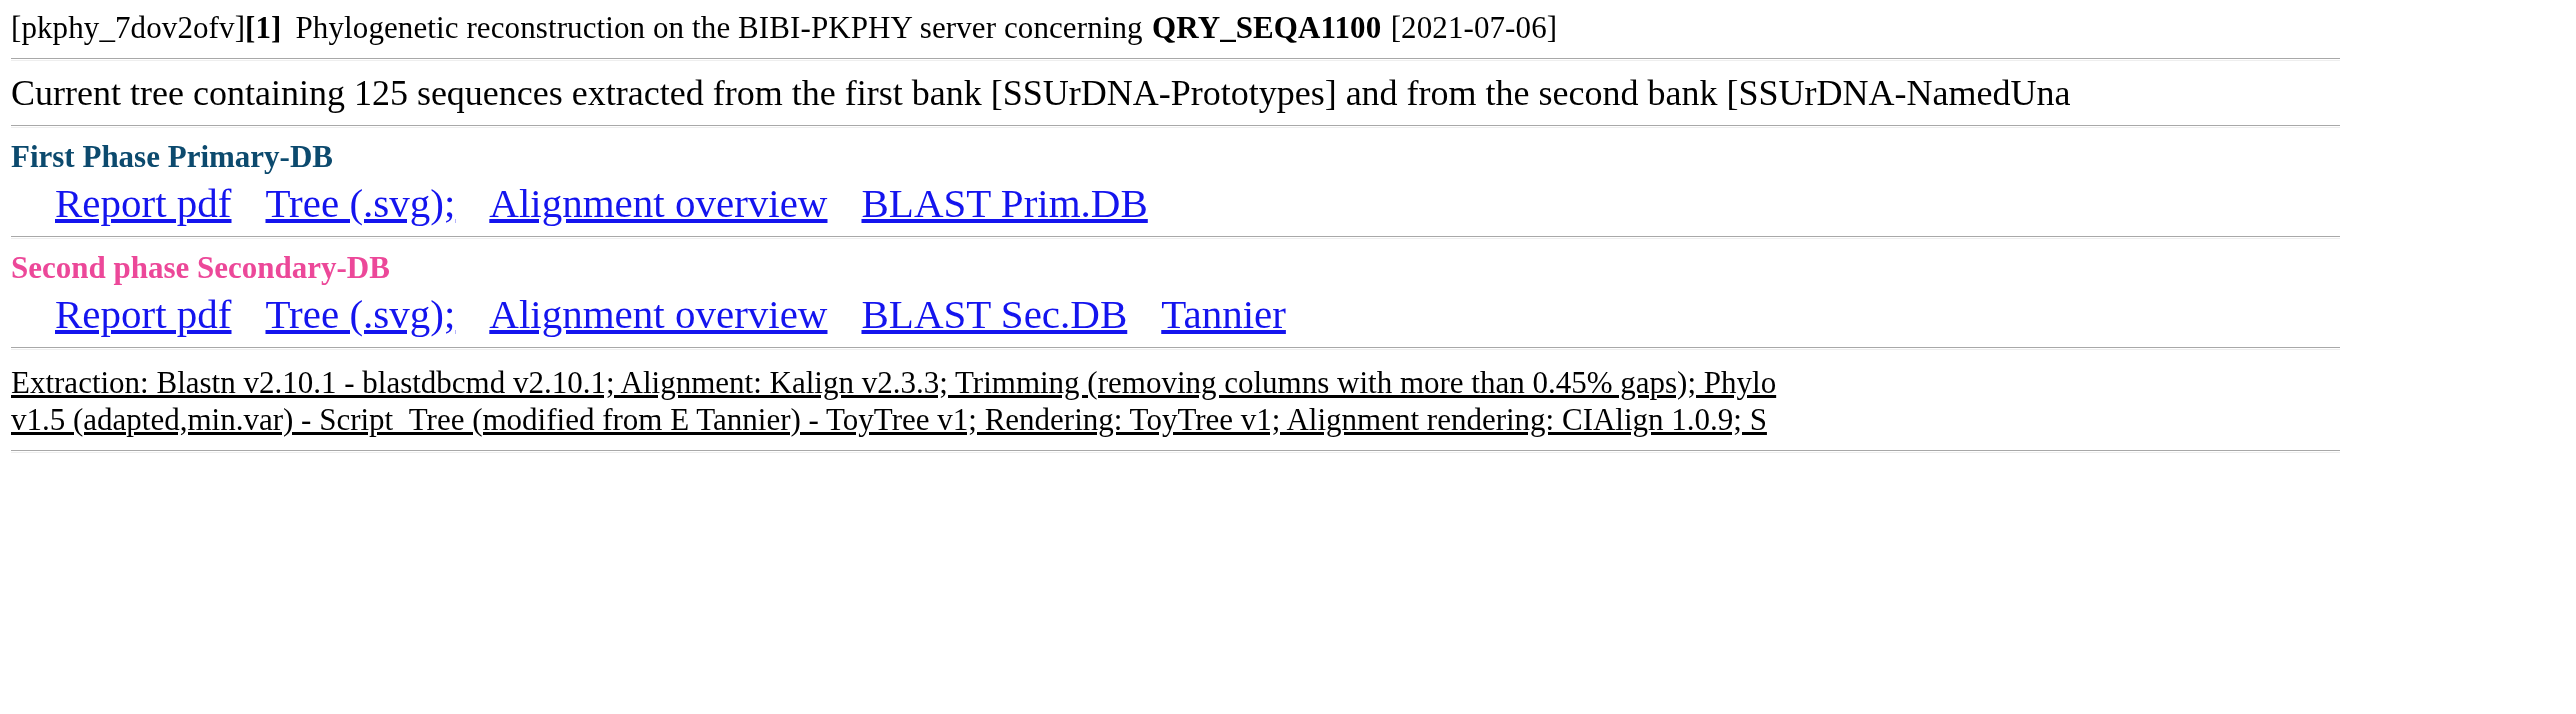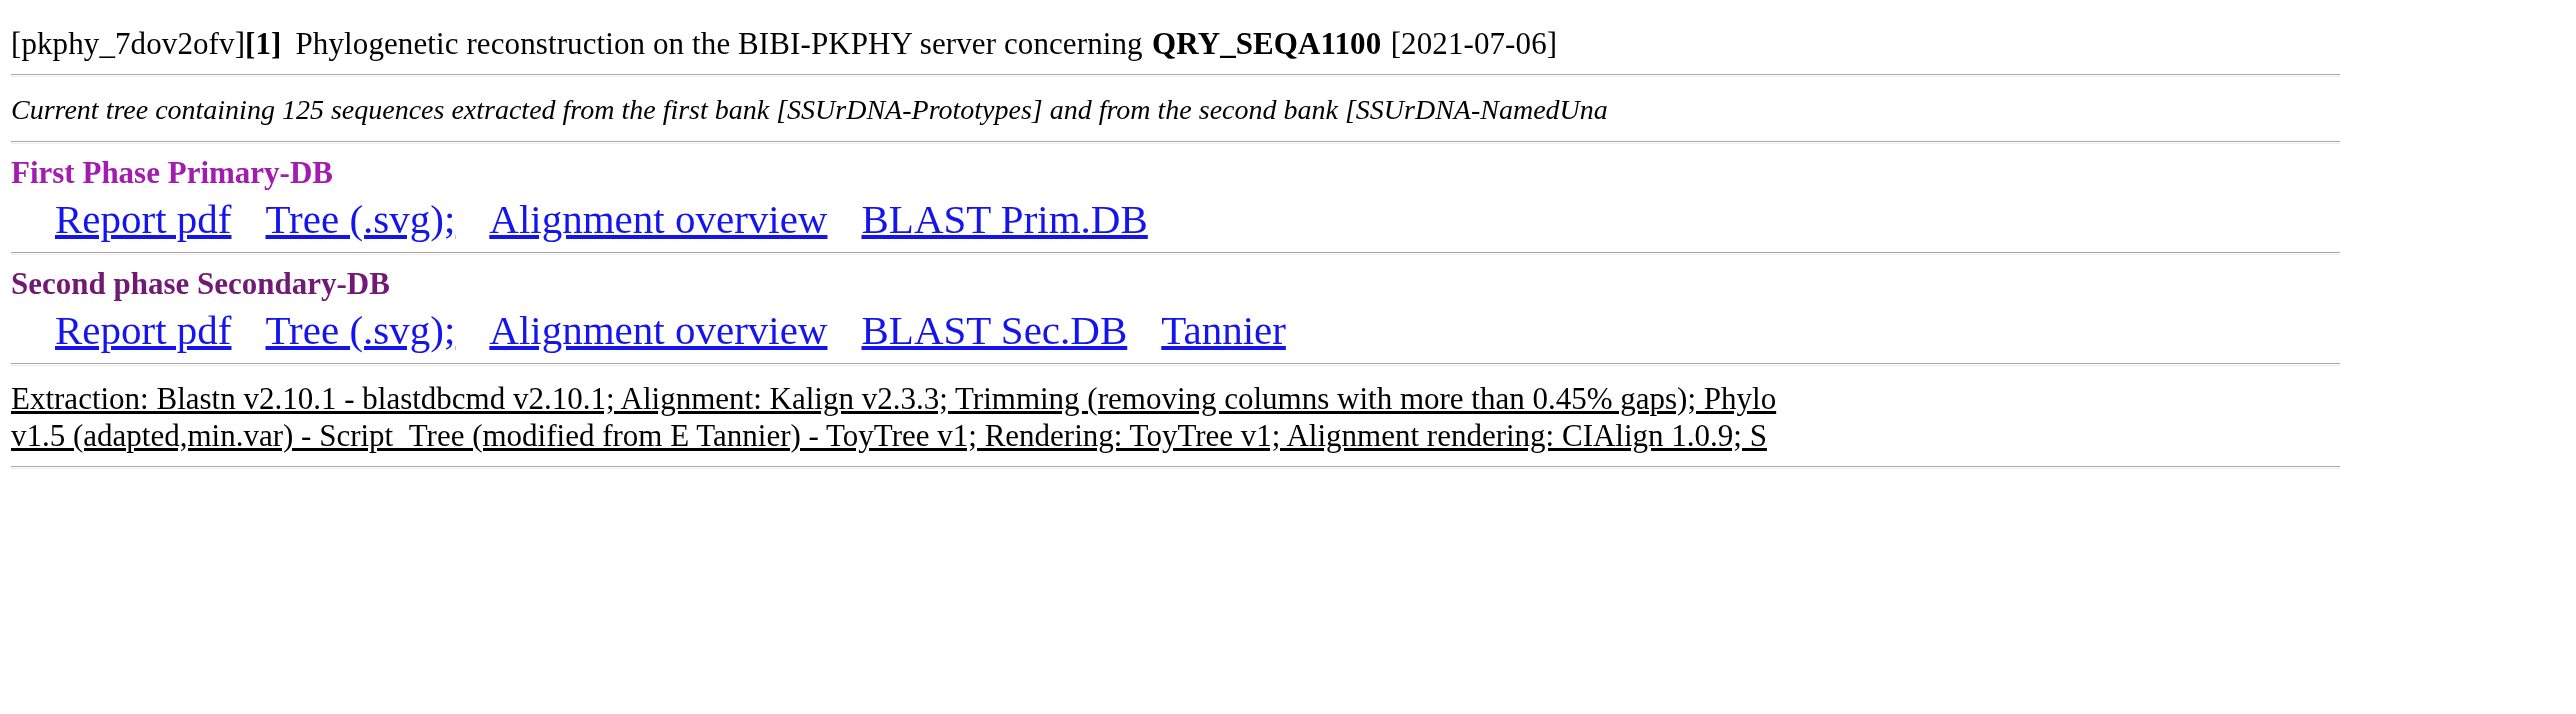--- a/index.html
+++ b/index.html
@@ -11,21 +11,21 @@
     width: 2576px;
     height: 715px;
     overflow: hidden;
     font-family: "Liberation Serif", "DejaVu Serif", serif;
     color: #000000;
   }
   .page {
     width: 2340px;
     height: 715px;
     box-sizing: border-box;
-    padding: 16px 0 0 11px;
+    padding: 0 0 0 11px;
     position: relative;
     overflow: hidden;
   }
 
   
   .rule {
     height: 3.1px;
     margin: 0;
     border: 0;
     border-top: 1.6px solid #a8a8a8;
@@ -48,41 +48,40 @@
   .doc-header .title-text { font-weight: normal; }
   .doc-header .query-name { font-weight: bold; }
   .doc-header .run-date { font-weight: normal; }
   .gap-wide { display: inline-block; width: 14px; }
   .gap-mid  { display: inline-block; width: 9.4px; }
 
   
   .status-block {
     padding-top: 14px;
     padding-bottom: 12.5px;
-    font-size: 28px;
+    font-size: 36px;
     line-height: 37px;
-    font-style: italic;
   }
   .status-line {
     white-space: nowrap;
   }
 
   
   .phase-block {
     padding-top: 11px;
     padding-bottom: 9.4px;
   }
   .phase-title {
     font-size: 31px;
     line-height: 36px;
     font-weight: bold;
     white-space: nowrap;
   }
-  .phase-title.primary  { color: #a21caf; }
-  .phase-title.secondary{ color: #701a75; }
+  .phase-title.primary  { color: #0c4a6e; }
+  .phase-title.secondary{ color: #ec4899; }
 
   .link-row {
     padding-left: 44px;
     padding-top: 9.4px;
     white-space: nowrap;
     font-size: 31px;
     line-height: 38px;
   }
   .doc-link {
     color: #1414ee;

